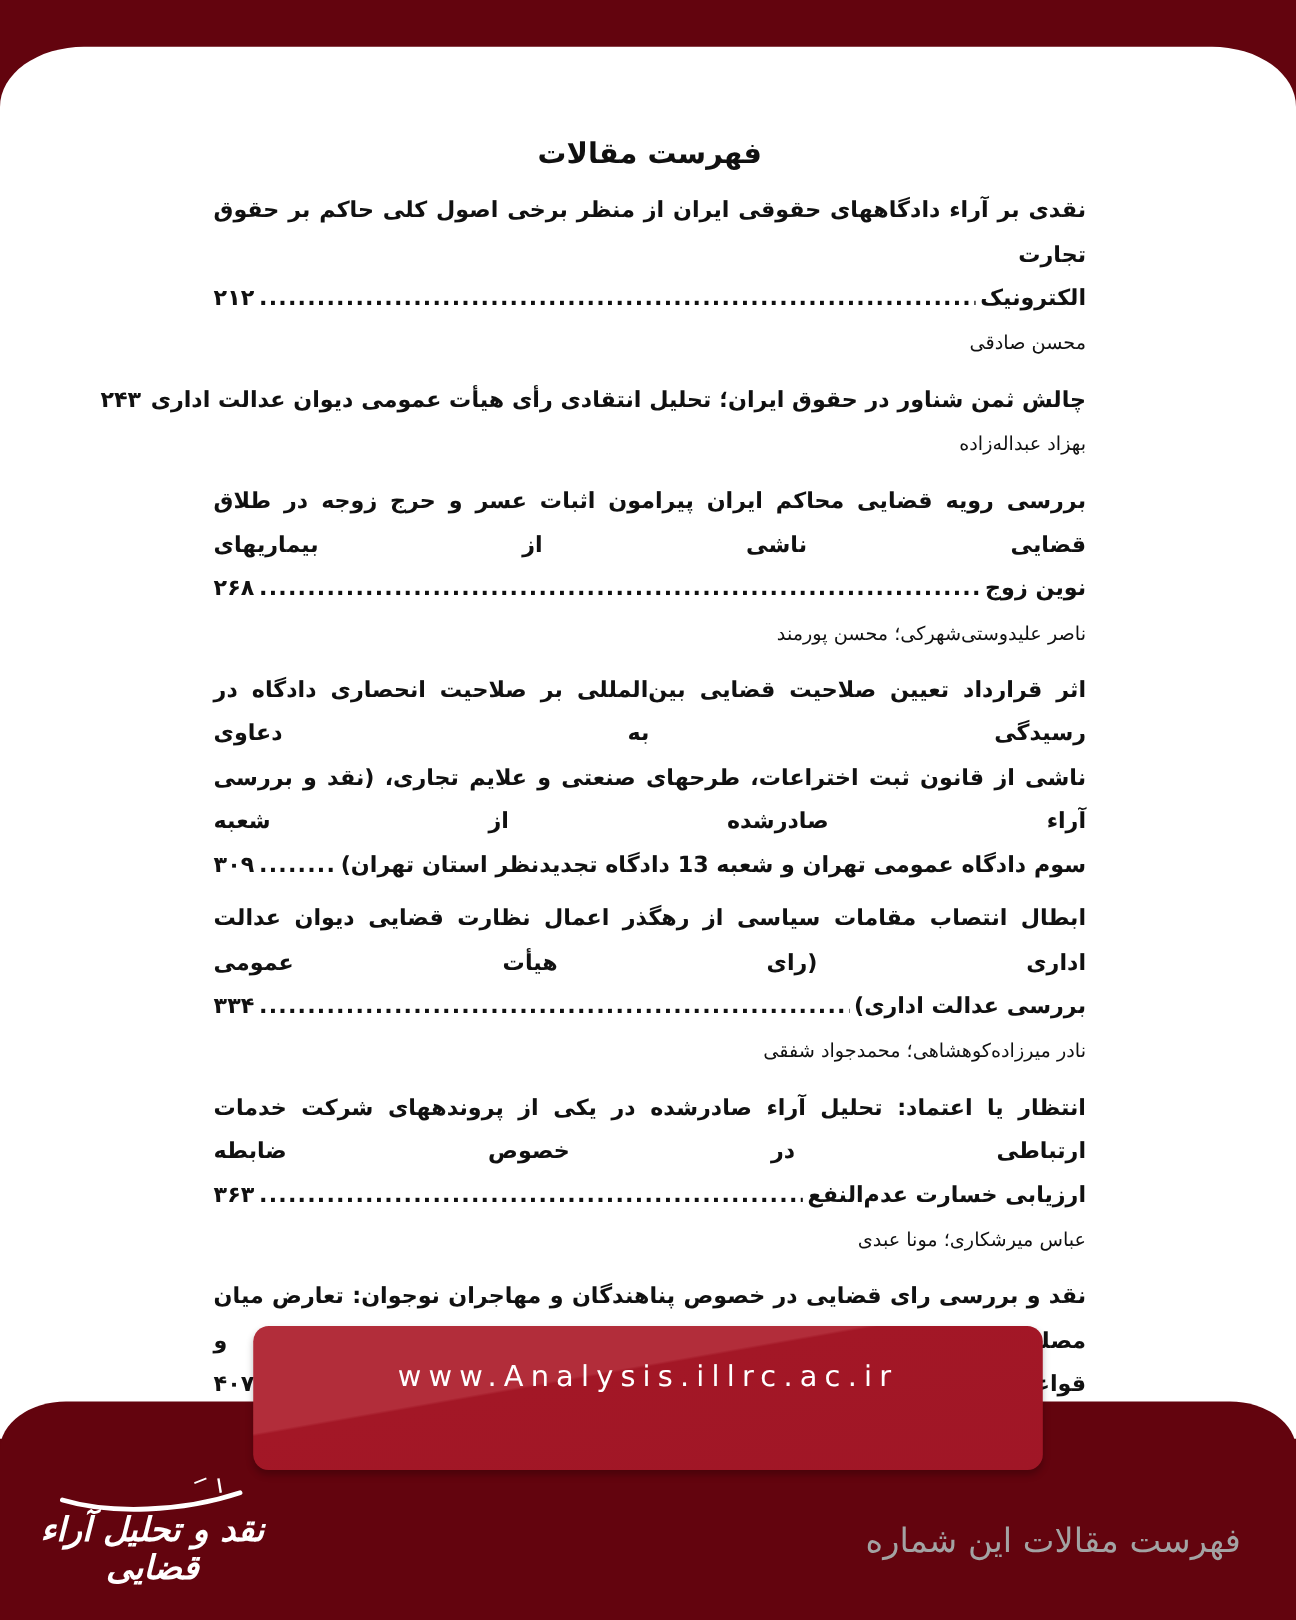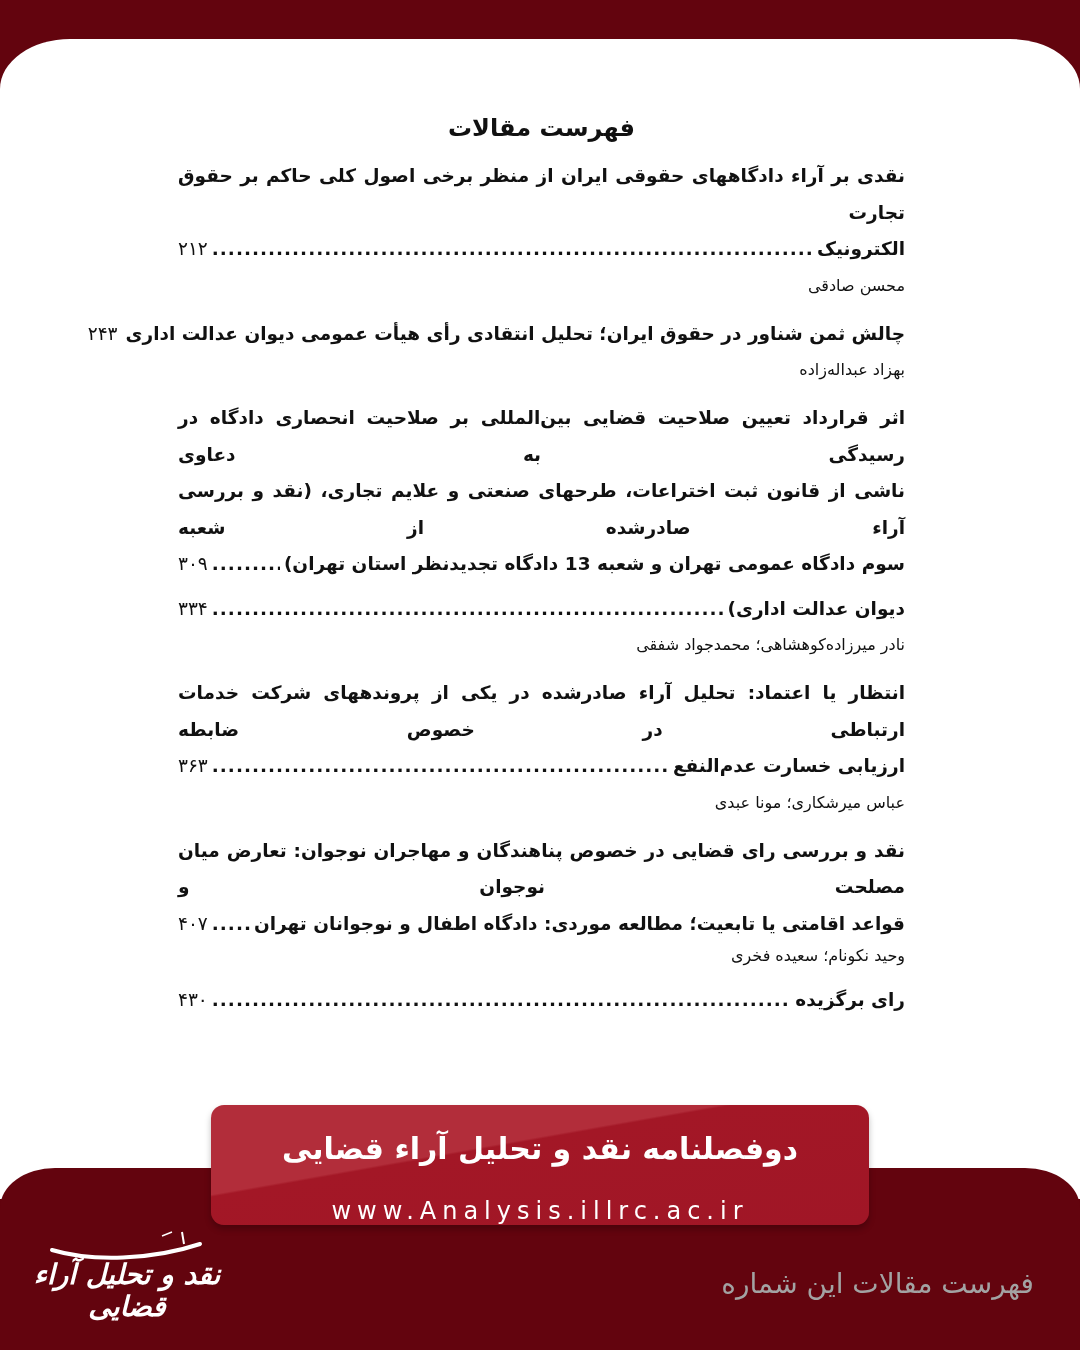--- a/index.html
+++ b/index.html
@@ -52,21 +52,21 @@
     margin: 0 4px;
     letter-spacing: 1px;
     font-weight: bold;
     direction: ltr;
     text-align: right;
     white-space: nowrap;
   }
   .leader::before {
     content: "........................................................................................................................................................................................................";
   }
-  .page-num { font-weight: normal; }
+  .page-num { font-weight: bold; }
   .entry-authors {
     font-size: 16px;
     line-height: 36px;
     height: 40px;
   }
   .banner {
     position: absolute;
     left: 211px; top: 1105px;
     width: 658px; height: 120px;
     border-radius: 13px;
@@ -155,37 +155,49 @@
     <div class="entry-title">
       <div class="title-line">
         <span>چالش ثمن شناور در حقوق ایران؛ تحلیل انتقادی رأی هیأت عمومی دیوان عدالت اداری</span>
         <span class="leader"></span>
         <span class="page-num">۲۴۳</span>
       </div>
     </div>
     <div class="entry-authors">بهزاد عبداله‌زاده</div>
   </div>
 
+  <div class="entry">
+    <div class="entry-title">
+      <div class="title-line full">بررسی رویه قضایی محاکم ایران پیرامون اثبات عسر و حرج زوجه در طلاق قضایی ناشی از بیماریهای</div>
+      <div class="title-line">
+        <span>نوین زوج</span>
+        <span class="leader"></span>
+        <span class="page-num">۲۶۸</span>
+      </div>
+    </div>
+    <div class="entry-authors">ناصر علیدوستی‌شهرکی؛ محسن پورمند</div>
+  </div>
 
   <div class="entry">
     <div class="entry-title">
       <div class="title-line full">اثر قرارداد تعیین صلاحیت قضایی بین‌المللی بر صلاحیت انحصاری دادگاه در رسیدگی به دعاوی</div>
       <div class="title-line full">ناشی از قانون ثبت اختراعات، طرحهای صنعتی و علایم تجاری، (نقد و بررسی آراء صادرشده از شعبه</div>
       <div class="title-line">
         <span>سوم دادگاه عمومی تهران و شعبه 13 دادگاه تجدیدنظر استان تهران)</span>
         <span class="leader"></span>
         <span class="page-num">۳۰۹</span>
       </div>
     </div>
   </div>
 
   <div class="entry">
     <div class="entry-title">
-      <div class="title-line">
-        <span>دیوان عدالت اداری)</span>
+      <div class="title-line full">ابطال انتصاب مقامات سیاسی از رهگذر اعمال نظارت قضایی دیوان عدالت اداری (رای هیأت عمومی</div>
+      <div class="title-line">
+        <span>بررسی عدالت اداری)</span>
         <span class="leader"></span>
         <span class="page-num">۳۳۴</span>
       </div>
     </div>
     <div class="entry-authors">نادر میرزاده‌کوهشاهی؛ محمدجواد شفقی</div>
   </div>
 
   <div class="entry">
     <div class="entry-title">
       <div class="title-line full">انتظار یا اعتماد: تحلیل آراء صادرشده در یکی از پروندههای شرکت خدمات ارتباطی در خصوص ضابطه</div>
@@ -217,21 +229,20 @@
         <span class="leader"></span>
         <span class="page-num">۴۳۰</span>
       </div>
     </div>
   </div>
 </div>
 
 <div class="bottom-panel"></div>
 
 <div class="banner">
-  <div class="banner-title">دوفصلنامه نقد و تحلیل آراء قضایی</div>
   <div class="banner-url">www.Analysis.illrc.ac.ir</div>
 </div>
 
 <div class="logo">
   <svg viewBox="0 0 190 90">
     <path d="M20 28 C60 40, 120 38, 168 22" stroke="#fff" stroke-width="4" fill="none" stroke-linecap="round"></path>
     <path d="M150 10 L152 22" stroke="#fff" stroke-width="2"></path>
     <path d="M130 14 L140 10" stroke="#fff" stroke-width="1.5"></path>
   </svg>
   <div class="logo-text">نقد و تحلیل آراء قضایی</div>

